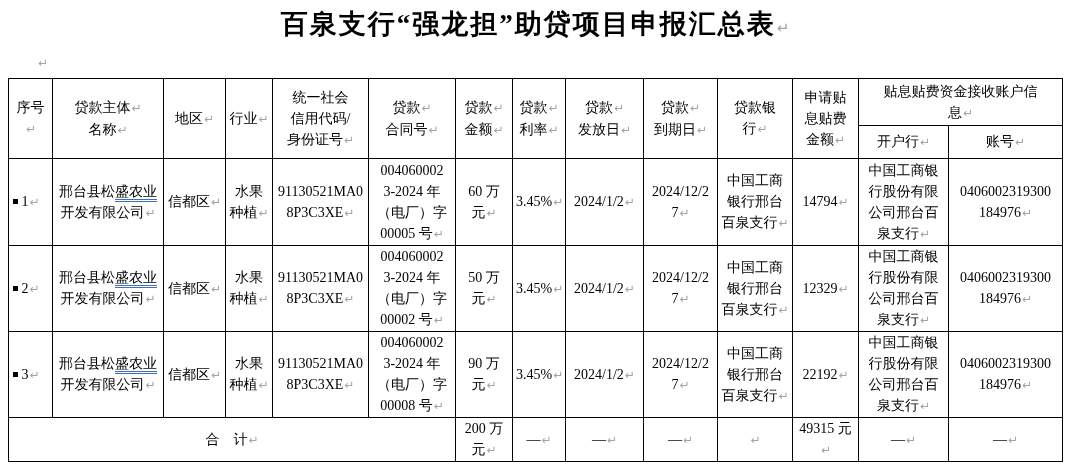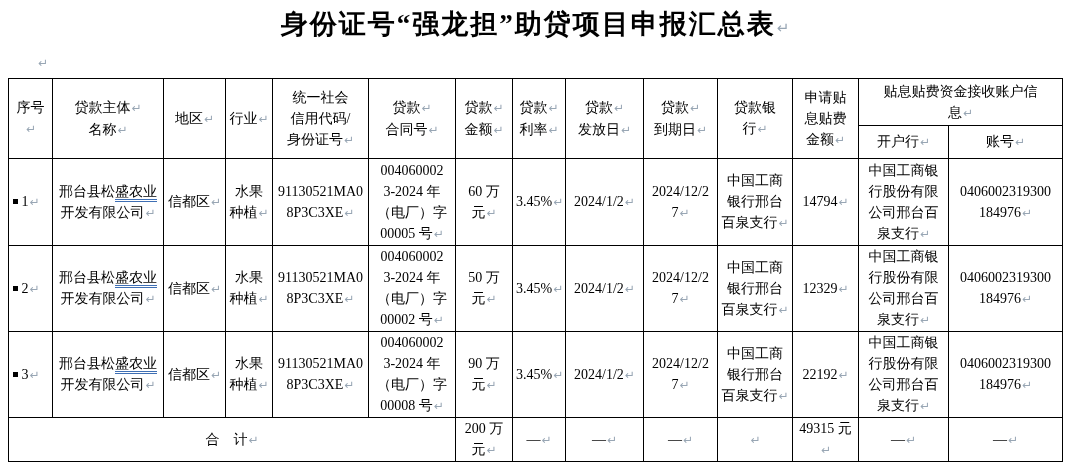--- a/index.html
+++ b/index.html
@@ -38,21 +38,21 @@
   }
   .ulined{
     border-bottom:3px double #3f6fb4;
     margin-top:7px;
   }
 </style>
 </head>
 <body>
 
 <div class="title-line">
-  <span>身份证号“强龙担”助贷项目申报汇总表</span><span class="pmark">↵</span>
+  <span>百泉支行“强龙担”助贷项目申报汇总表</span><span class="pmark">↵</span>
 </div>
 
 <span class="pmark free-mark">↵</span>
 
 <table class="doc-table">
   <colgroup>
     <col style="width:44px">
       <col style="width:111px">
       <col style="width:62px">
       <col style="width:47px">

